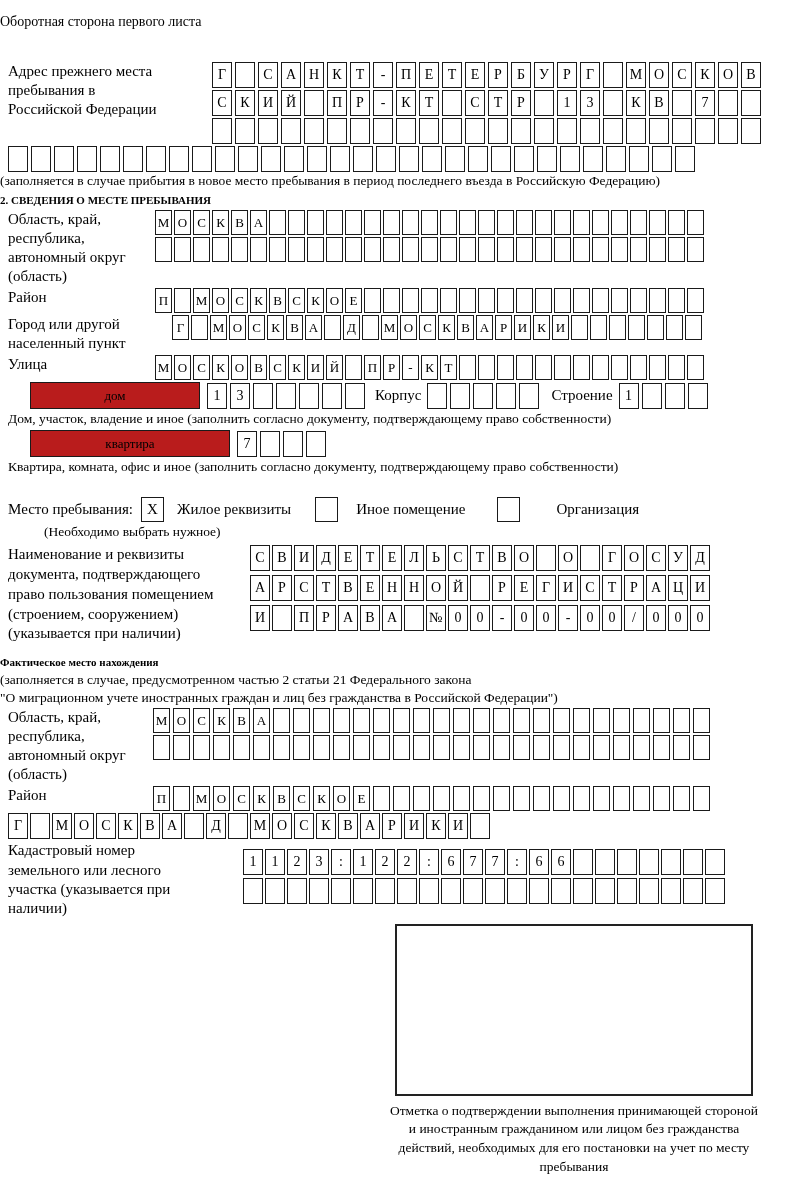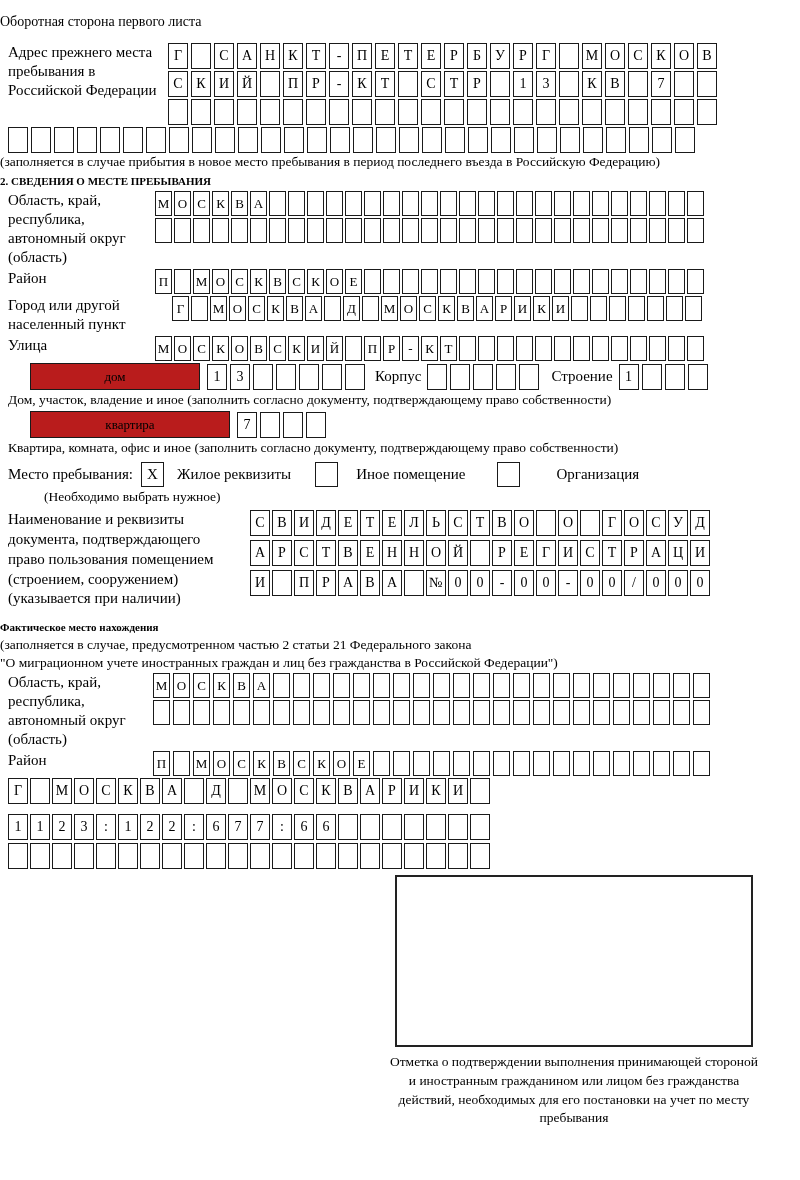--- a/index.html
+++ b/index.html
@@ -20,21 +20,21 @@
   .stamp{box-sizing:border-box;width:358px;height:172px;border:2px solid #222;margin:6px 0 6px 395px;background:#fff;}
   .stamp-cap{margin-left:388px;width:372px;text-align:center;font-size:13.5px;line-height:1.38;}
   .w160{width:160px;} .w147{width:147px;} .w164{width:164px;} .w238{width:238px;} .w145{width:145px;} .w235{width:235px;}
   .mt8{margin-top:8px;}
 </style>
 </head>
 <body>
 
 <div class="hdr">Оборотная сторона первого листа</div>
 
-<div class="frow" style="margin-top:13px;">
+<div class="frow" style="margin-top:32px;gap:44px;">
   <div class="flabel w160">Адрес прежнего места пребывания в Российской Федерации</div>
   <div class="boxcol">
     <div class="boxrow g3">
         <span class="cbox md">Г</span>
         <span class="cbox md"></span>
         <span class="cbox md">С</span>
         <span class="cbox md">А</span>
         <span class="cbox md">Н</span>
         <span class="cbox md">К</span>
         <span class="cbox md">Т</span>
@@ -351,21 +351,21 @@
   <div class="wbox" style="width:200px;">квартира</div>
   <div class="boxrow g3" style="margin-left:7px;">
       <span class="cbox md">7</span>
       <span class="cbox md"></span>
       <span class="cbox md"></span>
       <span class="cbox md"></span>
     </div>
 </div>
 <div class="capl">Квартира, комната, офис и иное (заполнить согласно документу, подтверждающему право собственности)</div>
 
-<div class="frow" style="align-items:center;margin-top:6px;">
+<div class="frow" style="align-items:center;margin-top:22px;">
   <div class="inline-lab">Место пребывания:</div>
   <span class="chk" style="margin-left:8px;">X</span>
   <div class="inline-lab" style="margin-left:13px;">Жилое реквизиты</div>
   <span class="chk" style="margin-left:24px;"></span>
   <div class="inline-lab" style="margin-left:18px;">Иное помещение</div>
   <span class="chk" style="margin-left:32px;"></span>
   <div class="inline-lab" style="margin-left:36px;">Организация</div>
 </div>
 <div class="cap" style="width:620px;padding-left:44px;">(Необходимо выбрать нужное)</div>
 
@@ -569,20 +569,21 @@
       <span class="cbox md">А</span>
       <span class="cbox md">Р</span>
       <span class="cbox md">И</span>
       <span class="cbox md">К</span>
       <span class="cbox md">И</span>
       <span class="cbox md"></span>
     </div>
 </div>
 
 <div class="frow">
+  <div class="flabel w235" style="max-width:180px;margin-right:55px;">Кадастровый номер земельного или лесного участка (указывается при наличии)</div>
   <div class="boxcol mt8" style="gap:3px;">
     <div class="boxrow g2">
         <span class="cbox md">1</span>
         <span class="cbox md">1</span>
         <span class="cbox md">2</span>
         <span class="cbox md">3</span>
         <span class="cbox md">:</span>
         <span class="cbox md">1</span>
         <span class="cbox md">2</span>
         <span class="cbox md">2</span>

